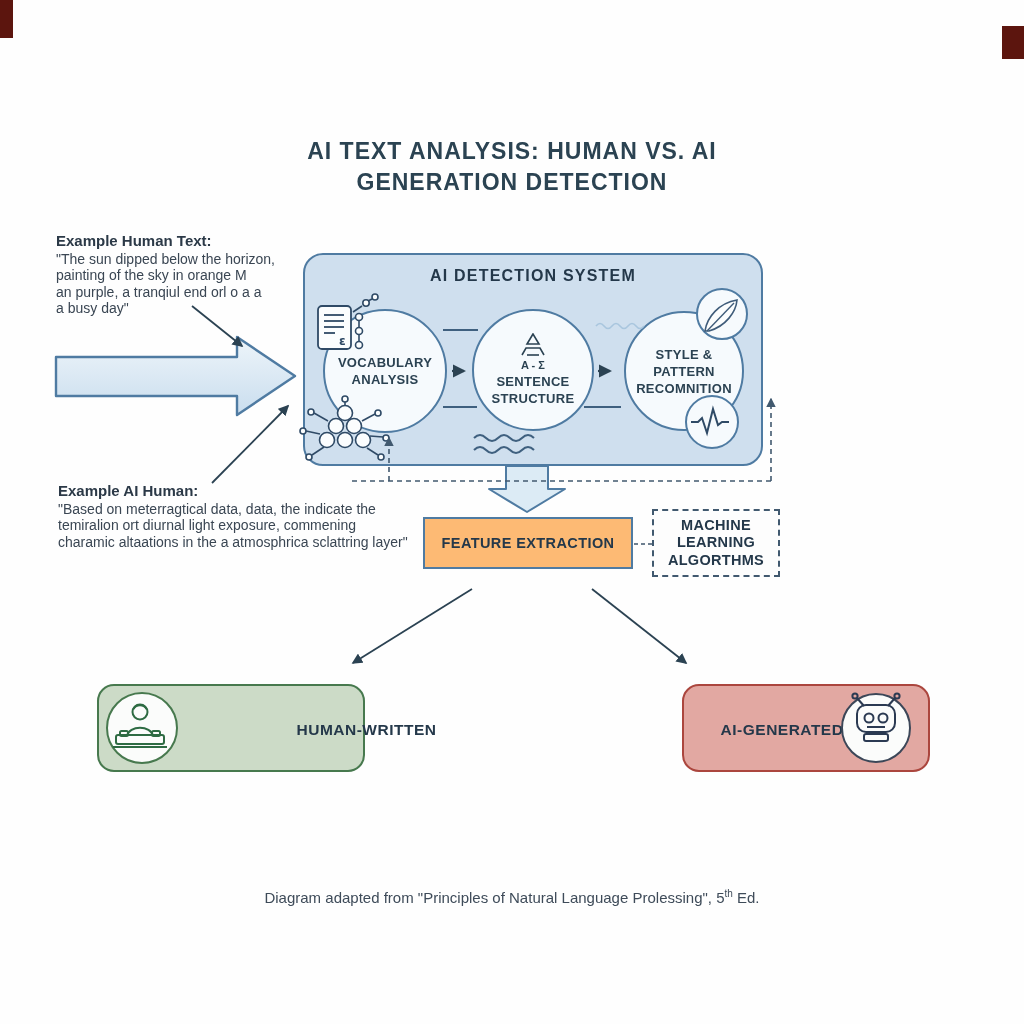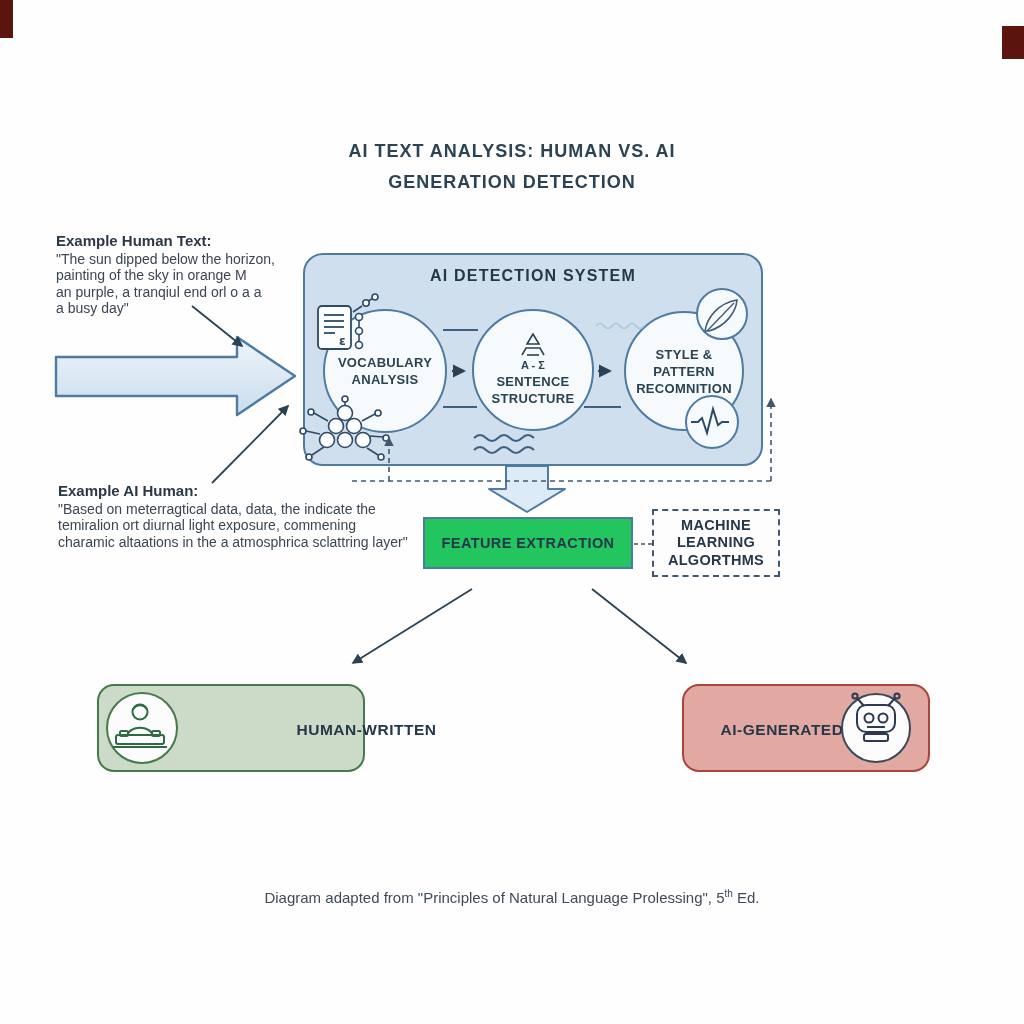--- a/index.html
+++ b/index.html
@@ -3,21 +3,21 @@
 <meta charset="utf-8">
 <style>
   html,body{margin:0;padding:0;background:#fff;}
   #canvas{position:relative;width:1024px;height:1024px;background:#fefefe;overflow:hidden;
           font-family:"Liberation Sans", sans-serif;color:#2b4252;}
   .abs{position:absolute;}
   
   .corner-mark{background:#5c150e;}
   
   #title{left:0;top:136px;width:1024px;text-align:center;font-weight:bold;
-         font-size:18px;letter-spacing:1px;color:#2b4352;line-height:31px;}
+         font-size:23px;letter-spacing:1px;color:#2b4352;line-height:31px;}
   
   .example{font-size:14px;color:#3a4653;line-height:16.5px;}
   .example .hd{font-weight:bold;font-size:15px;color:#2b3947;margin-bottom:1px;}
   #ex-human{left:56px;top:233px;width:230px;}
   #ex-ai{left:58px;top:483px;width:360px;}
   
   #det-box{left:303px;top:253px;width:460px;height:213px;background:#cfdfee;
            border:2.5px solid #4f7ba2;border-radius:20px;box-sizing:border-box;}
   #det-title{left:303px;top:267px;width:460px;text-align:center;font-weight:bold;
              font-size:16px;letter-spacing:1.2px;color:#24384a;}
@@ -28,21 +28,21 @@
   #node2{left:472px;top:309px;width:122px;height:122px;}
   #node3{left:624px;top:311px;width:120px;height:120px;}
   #node2 .glyph{font-weight:bold;font-size:11px;color:#2b4252;margin-bottom:2px;}
   .mini-circle{background:#f6fafd;border:2px solid #4f7ba2;border-radius:50%;box-sizing:border-box;}
   #feather-circ{left:696px;top:288px;width:52px;height:52px;}
   #wave-circ{left:685px;top:395px;width:54px;height:54px;}
   
   #input-label{left:78px;top:366px;width:188px;text-align:center;font-weight:bold;
                font-size:16px;letter-spacing:0.5px;color:#24384a;}
   
-  #fe-box{left:423px;top:517px;width:210px;height:52px;background:#22c55e;
+  #fe-box{left:423px;top:517px;width:210px;height:52px;background:#fdba74;
           border:2px solid #4f7ba2;box-sizing:border-box;display:flex;
           align-items:center;justify-content:center;font-weight:bold;font-size:14.5px;
           letter-spacing:0.4px;color:#24384a;}
   
   #ml-box{left:652px;top:509px;width:128px;height:68px;background:#fdfdfd;
           border:2px dashed #41596f;box-sizing:border-box;display:flex;flex-direction:column;
           align-items:center;justify-content:center;font-weight:bold;font-size:14.5px;
           line-height:17.5px;color:#24384a;letter-spacing:0.3px;text-align:center;}
   
   .out-box{border-radius:17px;box-sizing:border-box;display:flex;align-items:center;}

